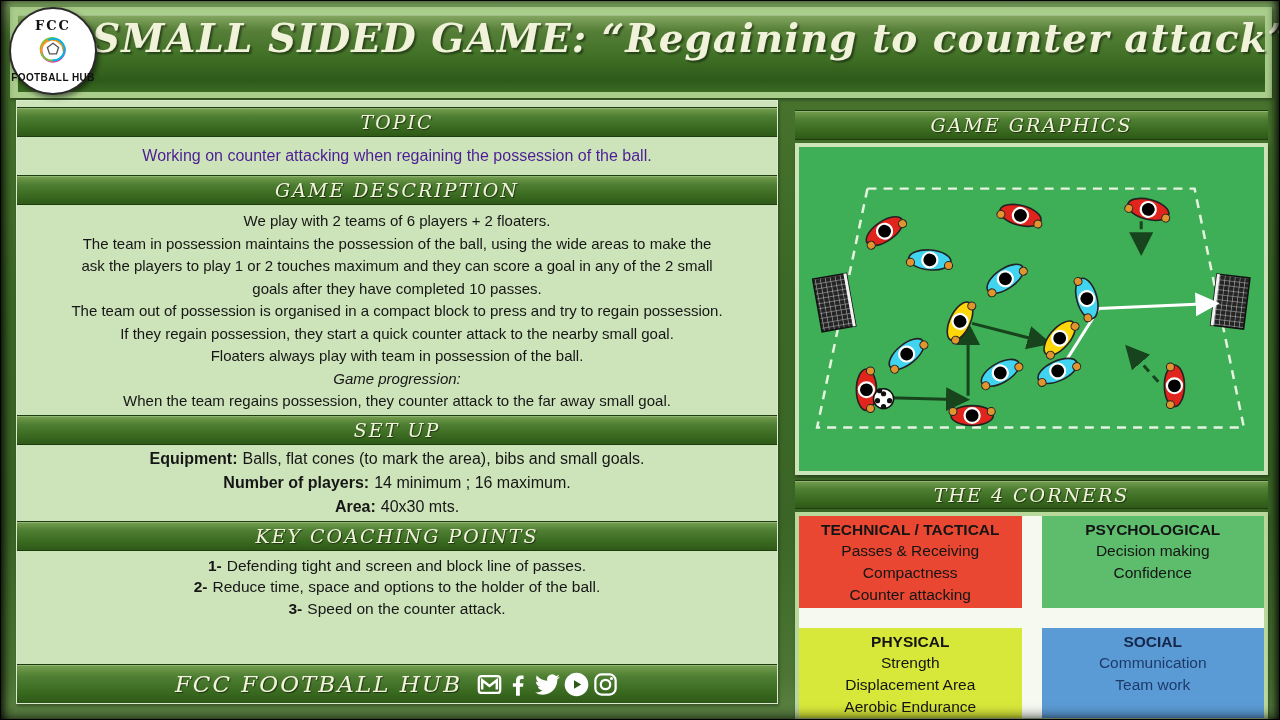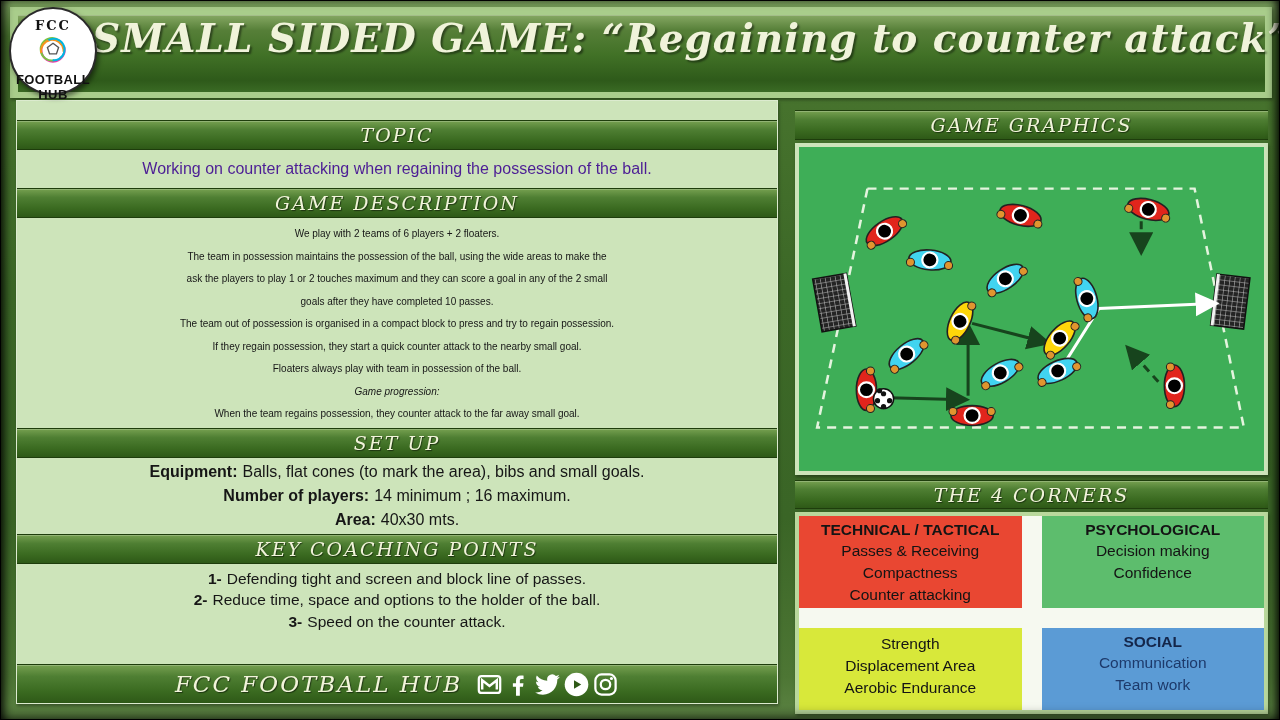--- a/index.html
+++ b/index.html
@@ -22,34 +22,34 @@
   .title-bar{position:absolute;left:8px;top:8px;right:7px;bottom:6px;
     background:linear-gradient(180deg,#86a863 0%,#567f38 20%,#417126 52%,#2e5a1a 85%,#3a6a24 100%);
     display:flex;align-items:flex-start;justify-content:center;padding-left:100px;
     box-shadow:inset 0 1px 0 rgba(255,255,255,.25);font-weight:bold;}
   .title-text{font-size:39px;color:#f0f3da;letter-spacing:1px;white-space:nowrap;text-shadow:2px 2px 2px rgba(0,0,0,.45);}
   
   .logo{position:absolute;left:9px;top:7px;width:88px;height:88px;border-radius:50%;background:#fff;border:2px solid #2a2a2a;
     box-sizing:border-box;z-index:95;text-align:center;box-shadow:2px 3px 5px rgba(0,0,0,.5);}
   .logo-fcc{font-family:"DejaVu Serif",serif;font-weight:bold;font-size:13px;color:#111;margin-top:9px;letter-spacing:2px;}
   .logo-ball{margin:-1px auto 0;}
-  .logo-hub{font-size:13px;font-weight:bold;color:#111;letter-spacing:.4px;}
+  .logo-hub{font-size:10px;font-weight:bold;color:#111;letter-spacing:.4px;}
   
   .sec-bar{height:28px;flex:none;
     background:linear-gradient(180deg,#76a050 0%,#4f7f33 30%,#3a6a20 70%,#2e5917 100%);
     border-top:1px solid #1e3d0c;border-bottom:1px solid #1e3d0c;
     color:#f1f4da;font-family:"DejaVu Serif",serif;font-style:italic;font-size:19px;letter-spacing:2px;
     display:flex;align-items:center;justify-content:center;
     text-shadow:1px 1px 1px rgba(0,0,0,.5);box-shadow:inset 0 1px 0 rgba(255,255,255,.22);}
   
   .left-col{position:absolute;left:16px;top:100px;width:762px;height:604px;background:#cde4ba;
     border:1px solid #dcebcf;box-sizing:border-box;display:flex;flex-direction:column;
-    box-shadow:1px 2px 3px rgba(0,0,0,.35);padding-top:19px;}
+    box-shadow:1px 2px 3px rgba(0,0,0,.35);padding-top:6px;}
   .topic-text{height:38px;flex:none;display:flex;align-items:center;justify-content:center;font-size:16px;color:#4c1d95;}
-  .desc{flex:none;padding:5px 8px 2px;font-size:10px;line-height:22.5px;color:#161616;text-align:center;}
+  .desc{flex:none;padding:5px 8px 2px;font-size:15px;line-height:22.5px;color:#161616;text-align:center;}
   .setup{flex:none;padding:2px 8px;font-size:16px;line-height:24px;color:#161616;text-align:center;}
   .coach{flex:none;padding:4px 8px;font-size:15.5px;line-height:21.5px;color:#161616;text-align:center;}
   .lbl{font-weight:bold;margin-right:5px;}
   .spacer{flex:1;}
   .footer-bar{height:38px;flex:none;
     background:linear-gradient(180deg,#76a050 0%,#4f7f33 30%,#3a6a20 70%,#2e5917 100%);
     border-top:1px solid #1e3d0c;display:flex;align-items:center;justify-content:center;gap:2px;
     box-shadow:inset 0 1px 0 rgba(255,255,255,.22);}
   .brand{font-family:"DejaVu Serif",serif;font-style:italic;font-size:23px;color:#f1f4da;letter-spacing:2px;margin-right:12px;text-shadow:1px 1px 1px rgba(0,0,0,.5);}
   .soc{width:27px;height:27px;display:block;}
@@ -285,20 +285,21 @@
         </div>
     </div>
     <div class="cell" style="background: rgb(93, 189, 109);">
       <div class="cell-title">PSYCHOLOGICAL</div>
       <div>
           <div class="cell-line">Decision making</div>
           <div class="cell-line">Confidence</div>
         </div>
     </div>
     <div class="cell" style="background: rgb(216, 232, 58);">
+      <div class="cell-title">PHYSICAL</div>
       <div>
           <div class="cell-line">Strength</div>
           <div class="cell-line">Displacement Area</div>
           <div class="cell-line">Aerobic Endurance</div>
         </div>
     </div>
     <div class="cell cell-social" style="background: rgb(91, 155, 213);">
       <div class="cell-title">SOCIAL</div>
       <div>
           <div class="cell-line">Communication</div>

